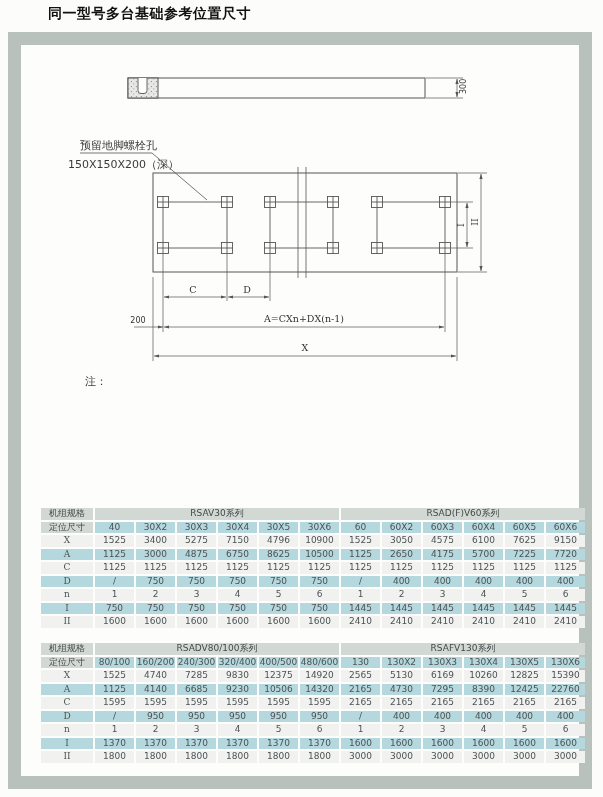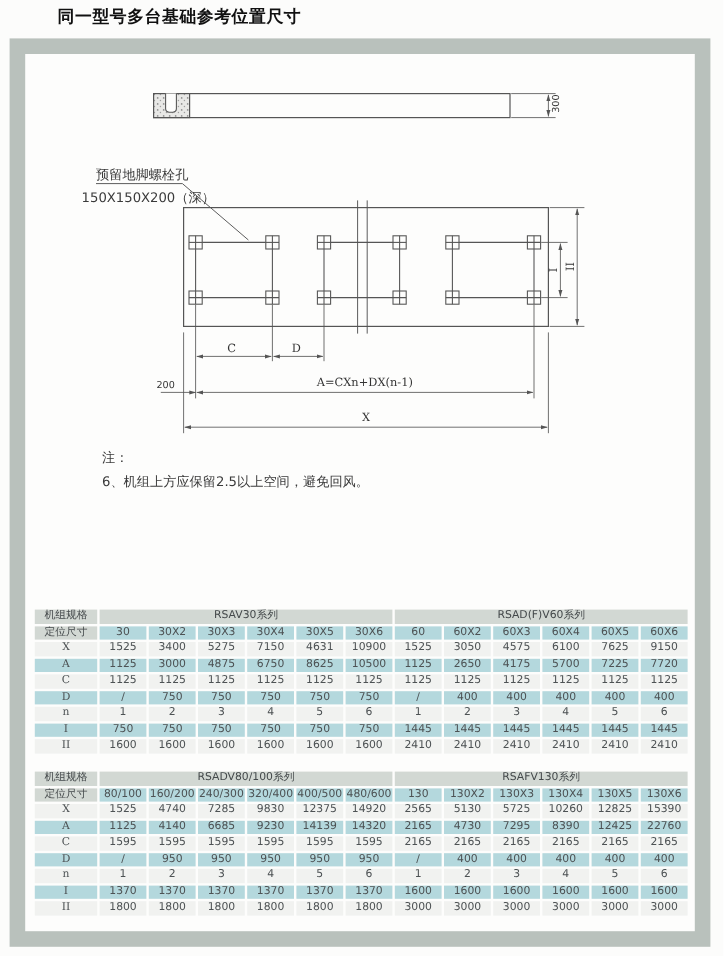--- a/index.html
+++ b/index.html
@@ -7,21 +7,21 @@
         font-family:"DejaVu Sans","Liberation Sans",sans-serif;}
   #page-title{position:absolute;left:8px;top:5px;font-size:14px;font-weight:bold;color:#111;letter-spacing:.5px;margin-left:40px;}
   #frame{position:absolute;left:8px;top:32px;width:584px;height:757px;box-sizing:border-box;
          border:13px solid #b9c1bc;background:#fdfdfc;}
   #diagram{position:absolute;left:0;top:0;}
   svg text{fill:#3f3f3f;}
   .cjk{font-size:11px;fill:#3a3a3a;}
   .dimtxt{font-family:"DejaVu Serif","Liberation Serif",serif;font-size:9.5px;fill:#333;}
   .dimnum{font-size:8px;fill:#333;}
   #notes{position:absolute;left:85px;top:372px;width:470px;font-size:11px;color:#3a3a3a;line-height:19.5px;}
-  .spec-table{position:absolute;left:27px;border-collapse:separate;border-spacing:2px;table-layout:fixed;width:548px;}
+  .spec-table{position:absolute;left:39px;border-collapse:separate;border-spacing:2px;table-layout:fixed;width:548px;}
   #t1{top:506px;}
   #t2{top:641px;}
   .spec-table th,.spec-table td{font-weight:normal;text-align:center;vertical-align:middle;
       font-size:9px;line-height:11.5px;height:11.5px;padding:0;color:#4d5254;overflow:hidden;white-space:nowrap;}
   .spec-table col.lblcol{width:52px;}
   .spec-table .hdr{background:#d2d8d3;color:#44494b;}
   .spec-table .cy{background:#b4d8dd;}
   .spec-table .wh{background:#f1f2f0;}
   .spec-table .lbl{font-family:"DejaVu Serif","Liberation Serif",serif;}
 </style>
@@ -176,21 +176,20 @@
     <text class="dimtxt" x="247" y="293" text-anchor="middle">D</text>
     <text class="dimnum" x="138" y="323" text-anchor="middle" font-size="8.5">200</text>
     <text class="dimtxt" x="304" y="322" text-anchor="middle" font-size="9">A=CXn+DX(n-1)</text>
     <text class="dimtxt" x="305" y="351" text-anchor="middle" font-size="10">X</text>
     <text class="dimtxt" font-size="8.5" text-anchor="middle" transform="translate(464,225) rotate(-90)">I</text>
     <text class="dimtxt" font-size="8.5" text-anchor="middle" transform="translate(478,222) rotate(-90)">II</text>
   </svg>
 
   <div id="notes">
     <div>注：</div>
-    <div>6、机组上方应保留2.5以上空间，避免回风。</div>
   </div>
 
   <table id="t1" class="spec-table">
     <colgroup>
         <col class="lblcol">
         <col>
         <col>
         <col>
         <col>
         <col>
@@ -203,40 +202,40 @@
         <col>
       </colgroup>
     <tbody>
         <tr>
           <th class="hdr">机组规格</th>
           <th class="hdr" colspan="6">RSAV30系列</th>
           <th class="hdr" colspan="6">RSAD(F)V60系列</th>
         </tr>
         <tr>
           <th class="hdr">定位尺寸</th>
-          <td class="cy">30</td>
+          <td class="cy">40</td>
           <td class="cy">30X2</td>
           <td class="cy">30X3</td>
           <td class="cy">30X4</td>
           <td class="cy">30X5</td>
           <td class="cy">30X6</td>
           <td class="cy">60</td>
           <td class="cy">60X2</td>
           <td class="cy">60X3</td>
           <td class="cy">60X4</td>
           <td class="cy">60X5</td>
           <td class="cy">60X6</td>
         </tr>
         <tr>
           <td class="wh lbl">X</td>
           <td class="wh">1525</td>
           <td class="wh">3400</td>
           <td class="wh">5275</td>
           <td class="wh">7150</td>
-          <td class="wh">4631</td>
+          <td class="wh">4796</td>
           <td class="wh">10900</td>
           <td class="wh">1525</td>
           <td class="wh">3050</td>
           <td class="wh">4575</td>
           <td class="wh">6100</td>
           <td class="wh">7625</td>
           <td class="wh">9150</td>
         </tr>
         <tr>
           <td class="cy lbl">A</td>
@@ -370,32 +369,32 @@
         <tr>
           <td class="wh lbl">X</td>
           <td class="wh">1525</td>
           <td class="wh">4740</td>
           <td class="wh">7285</td>
           <td class="wh">9830</td>
           <td class="wh">12375</td>
           <td class="wh">14920</td>
           <td class="wh">2565</td>
           <td class="wh">5130</td>
-          <td class="wh">5725</td>
+          <td class="wh">6169</td>
           <td class="wh">10260</td>
           <td class="wh">12825</td>
           <td class="wh">15390</td>
         </tr>
         <tr>
           <td class="cy lbl">A</td>
           <td class="cy">1125</td>
           <td class="cy">4140</td>
           <td class="cy">6685</td>
           <td class="cy">9230</td>
-          <td class="cy">14139</td>
+          <td class="cy">10506</td>
           <td class="cy">14320</td>
           <td class="cy">2165</td>
           <td class="cy">4730</td>
           <td class="cy">7295</td>
           <td class="cy">8390</td>
           <td class="cy">12425</td>
           <td class="cy">22760</td>
         </tr>
         <tr>
           <td class="wh lbl">C</td>

